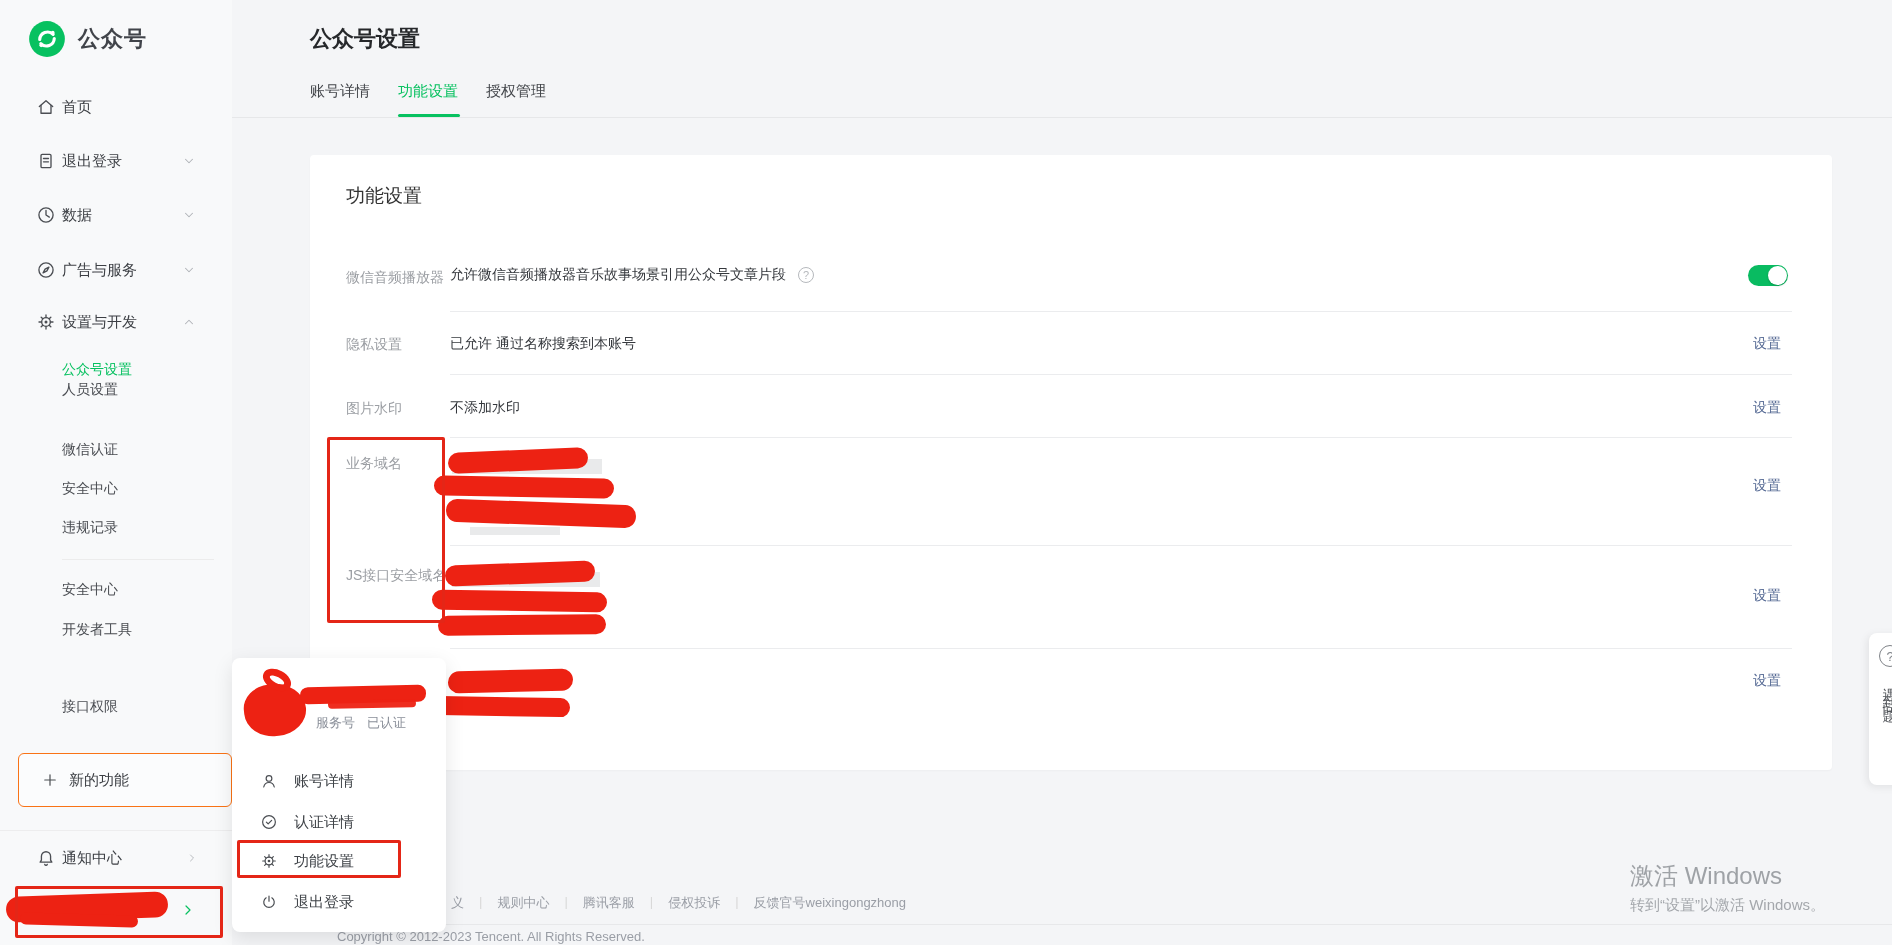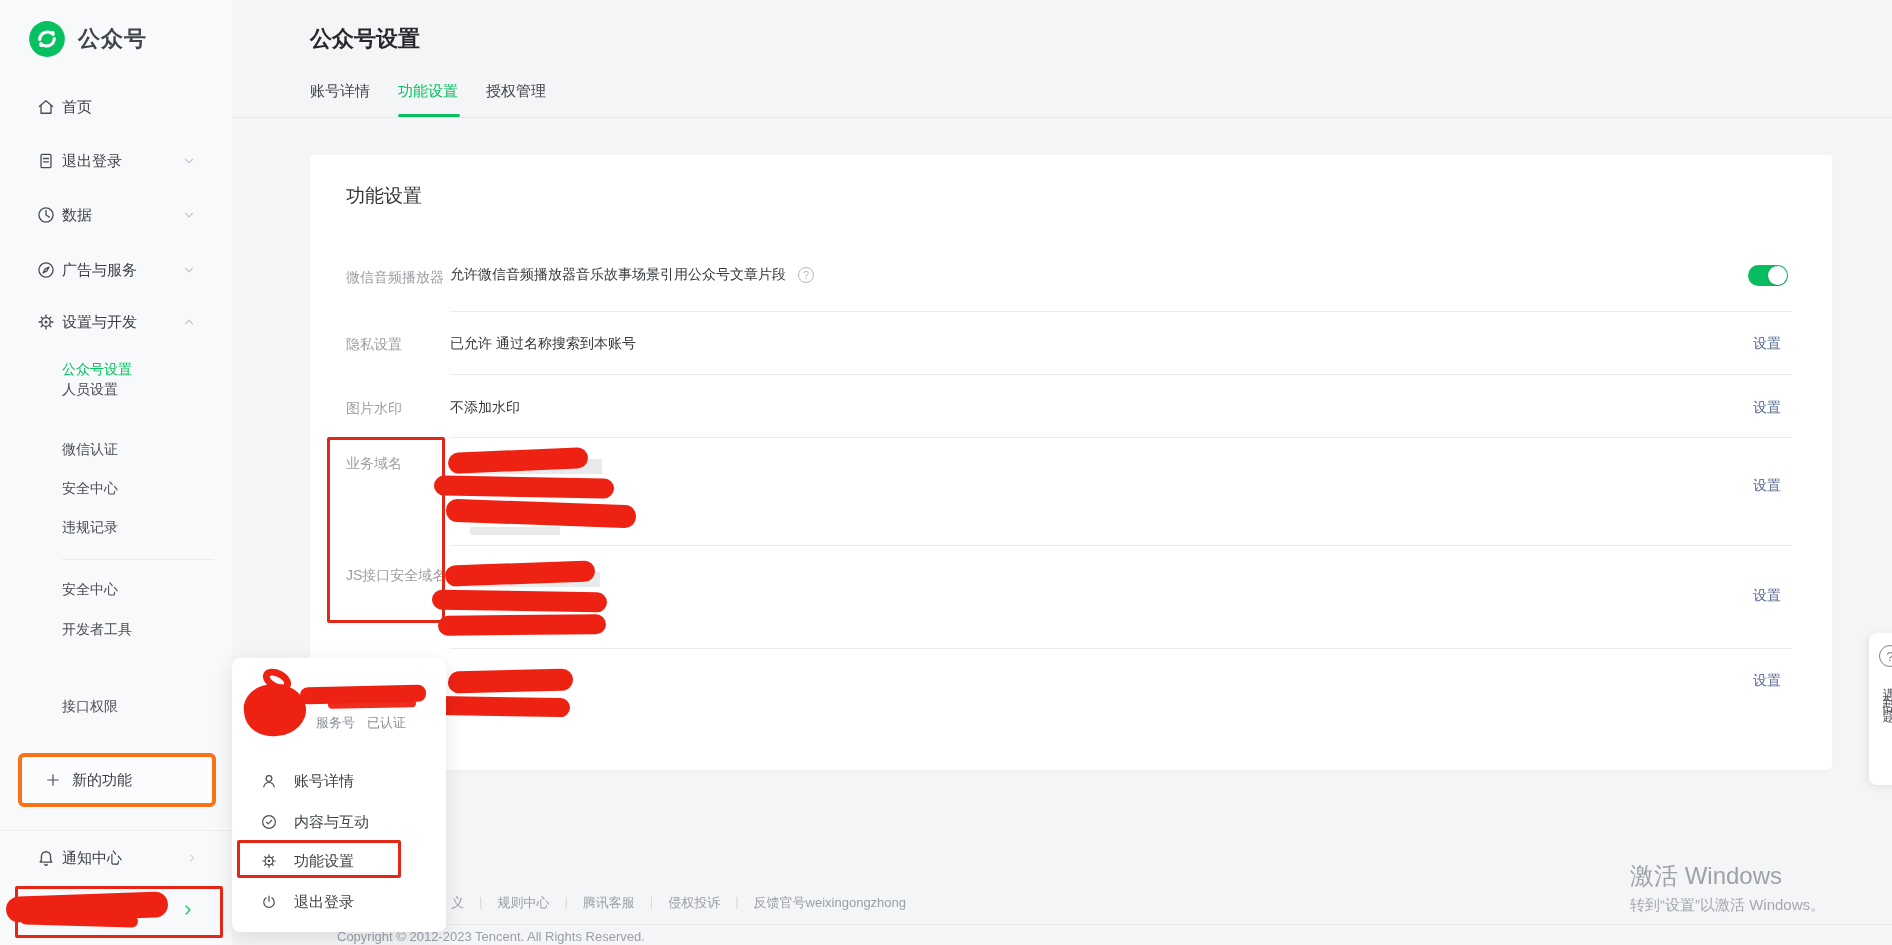--- a/index.html
+++ b/index.html
@@ -15,21 +15,21 @@
   .logo-row { position:absolute; left:28px; top:20px; display:flex; align-items:center; gap:12px; }
   .logo-text { font-size:22px; color:#41444a; font-weight:700; letter-spacing:1px; }
   .snav { position:absolute; left:0; width:232px; height:54px; display:flex; align-items:center; cursor:pointer; }
   .snav .nicon { position:absolute; left:36px; width:20px; height:20px; }
   .snav .nlabel { position:absolute; left:62px; font-size:15px; color:#3c3f44; }
   .snav .chev { position:absolute; left:182px; width:14px; height:14px; }
   .ssub { position:absolute; left:0; width:232px; height:40px; display:flex; align-items:center; cursor:pointer; }
   .ssub .slabel { position:absolute; left:62px; font-size:14px; color:#4a4d52; }
   .ssub .slabel.active { color:#07c160; }
   .sub-divider { position:absolute; left:62px; width:152px; height:1px; background:#ececec; }
-  .newfeature { position:absolute; left:18px; top:753px; width:198px; height:54px; border:4px solid #f97316;
+  .newfeature { position:absolute; left:18px; top:753px; width:214px; height:54px; border:1px solid #f97316;
     border-radius:6px; background:#fbfcfd; display:flex; align-items:center; cursor:pointer; }
   .newfeature .plus { position:absolute; left:22px; width:18px; height:18px; }
   .newfeature .nflabel { position:absolute; left:50px; font-size:15px; color:#3c3f44; }
   .side-divider { position:absolute; left:0; top:830px; width:232px; height:1px; background:#ededee; }
 
   
   .page-title { position:absolute; left:310px; top:24px; font-size:22px; font-weight:600; color:#26282b; }
   .tab { position:absolute; top:82px; height:34px; font-size:15px; color:#43464b; cursor:pointer; }
   .tab.active { color:#07c160; }
   .tab-underline { position:absolute; left:398px; top:114px; width:62px; height:3px; background:#07c160; border-radius:2px; }
@@ -302,21 +302,21 @@
         <circle cx="12" cy="8.5" r="3.8"></circle>
           <path d="M5 20c.8-3.9 3.6-6 7-6s6.2 2.1 7 6"></path>
         </svg>
       <span class="plabel">账号详情</span>
     </div>
     <div class="pmenu" style="top:144px">
       <svg class="icon picon" viewBox="0 0 24 24">
         <circle cx="12" cy="12" r="8.5"></circle>
           <path d="M8.5 12.2l2.4 2.4 4.6-4.8"></path>
         </svg>
-      <span class="plabel">内容与互动</span>
+      <span class="plabel">认证详情</span>
     </div>
     <div class="pmenu" style="top:183px">
       <svg class="icon picon" viewBox="0 0 24 24">
         <circle cx="12" cy="12" r="5.2"></circle>
           <circle cx="12" cy="12" r="1.8" fill="#4b4e53" stroke="none"></circle>
         <path d="M12 3.6v3M12 17.4v3M3.6 12h3M17.4 12h3M6.2 6.2l2 2M15.8 15.8l2 2M17.8 6.2l-2 2M8.2 15.8l-2 2"></path>
         </svg>
       <span class="plabel">功能设置</span>
     </div>
     <div class="pmenu" style="top:224px">

